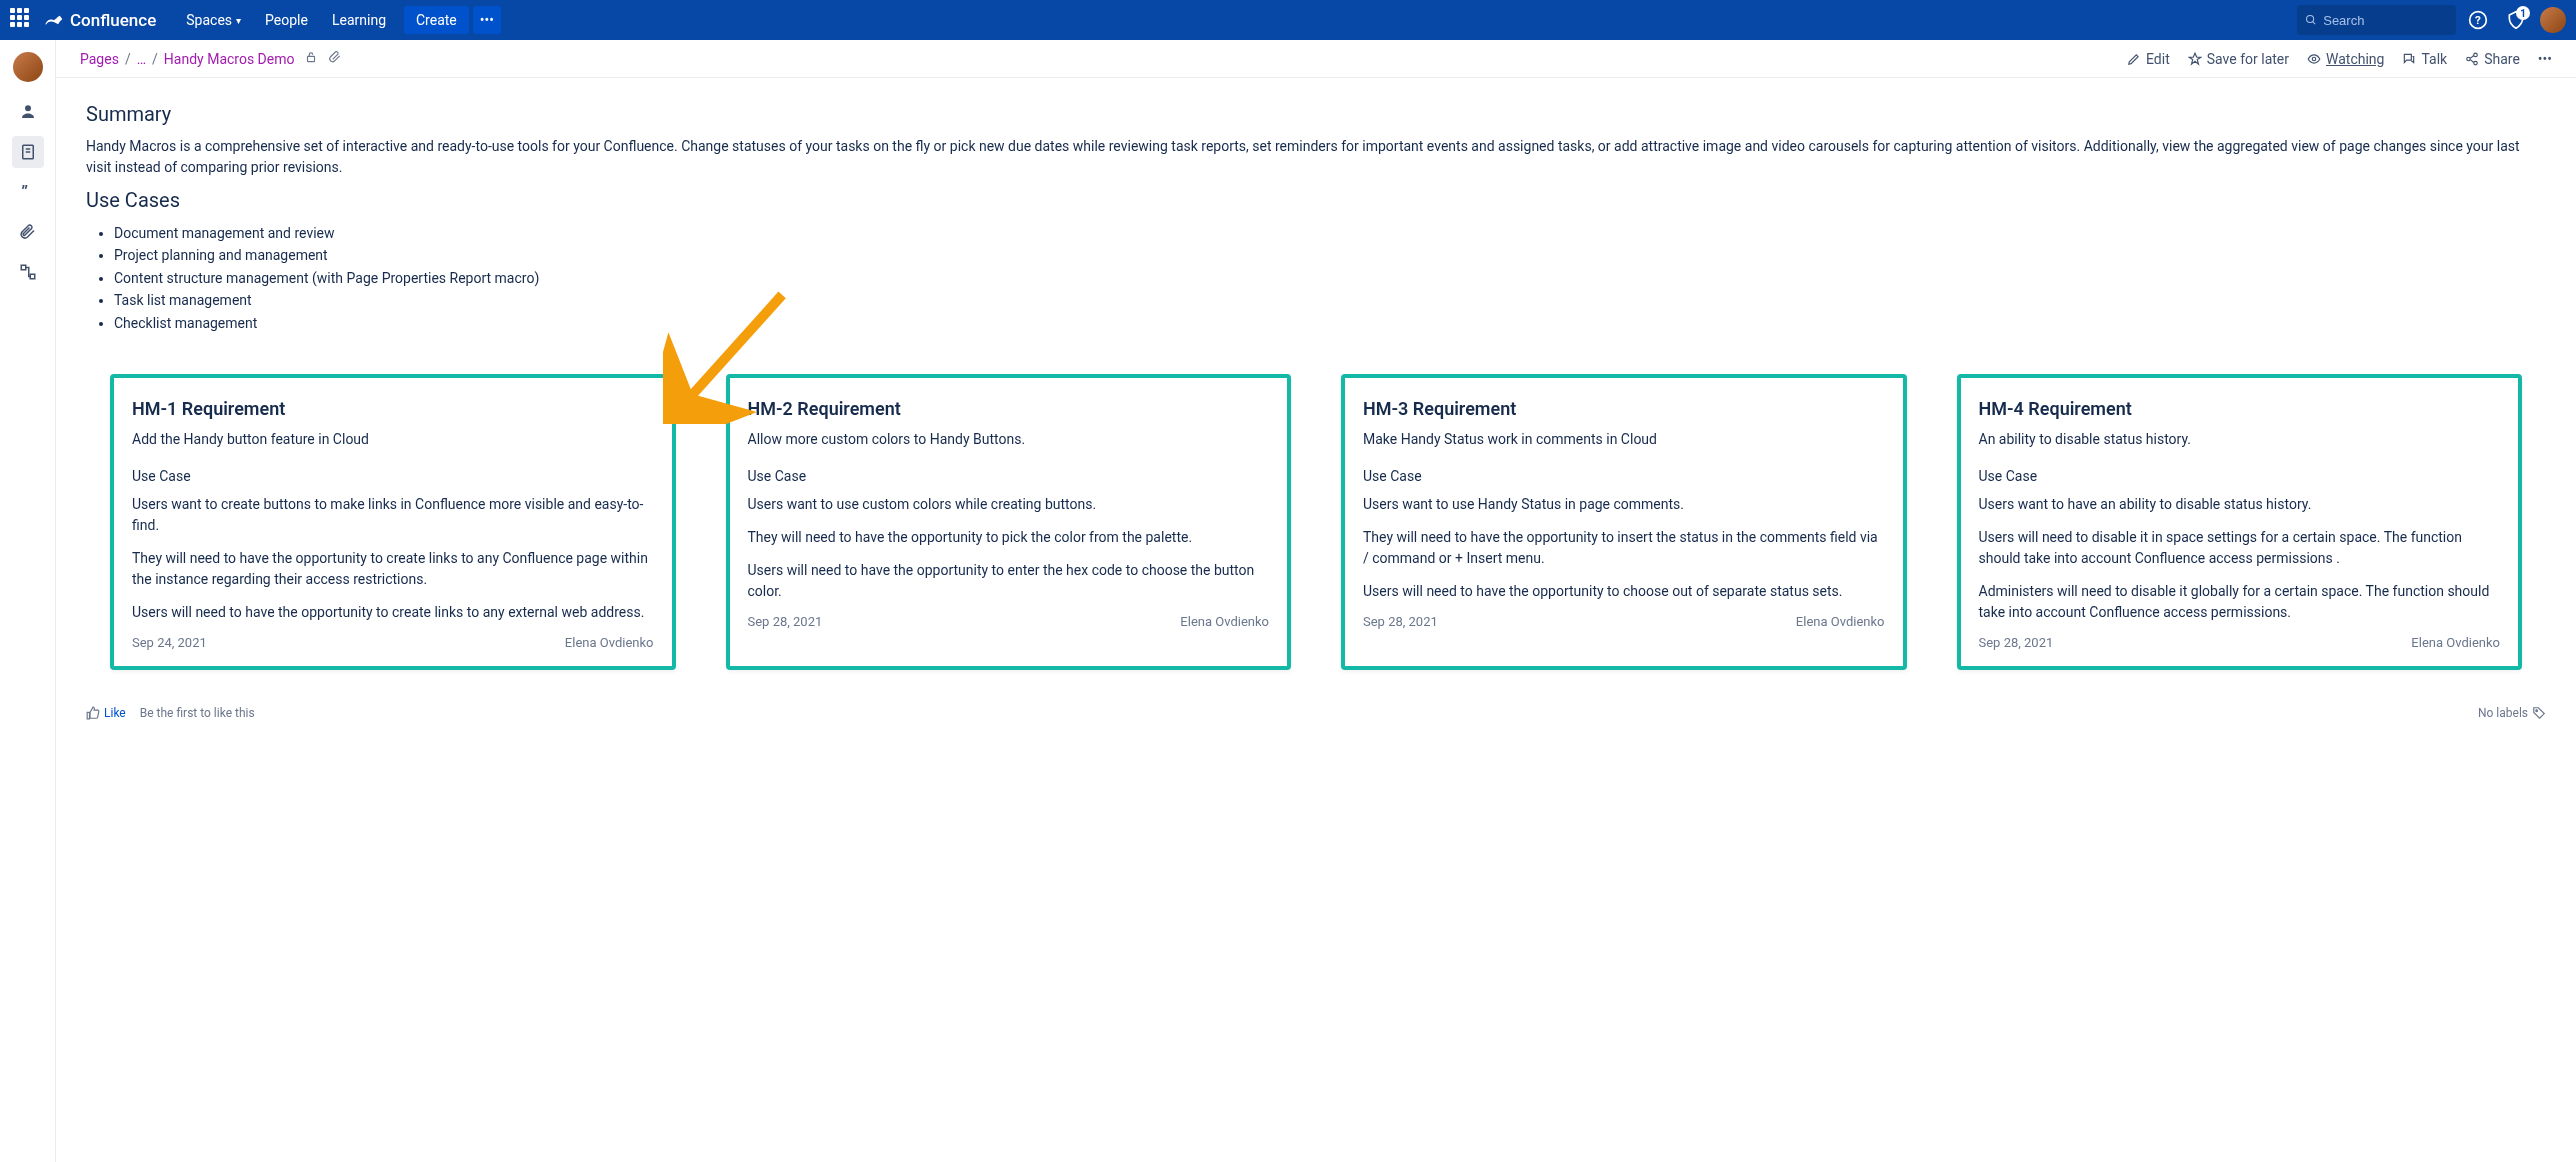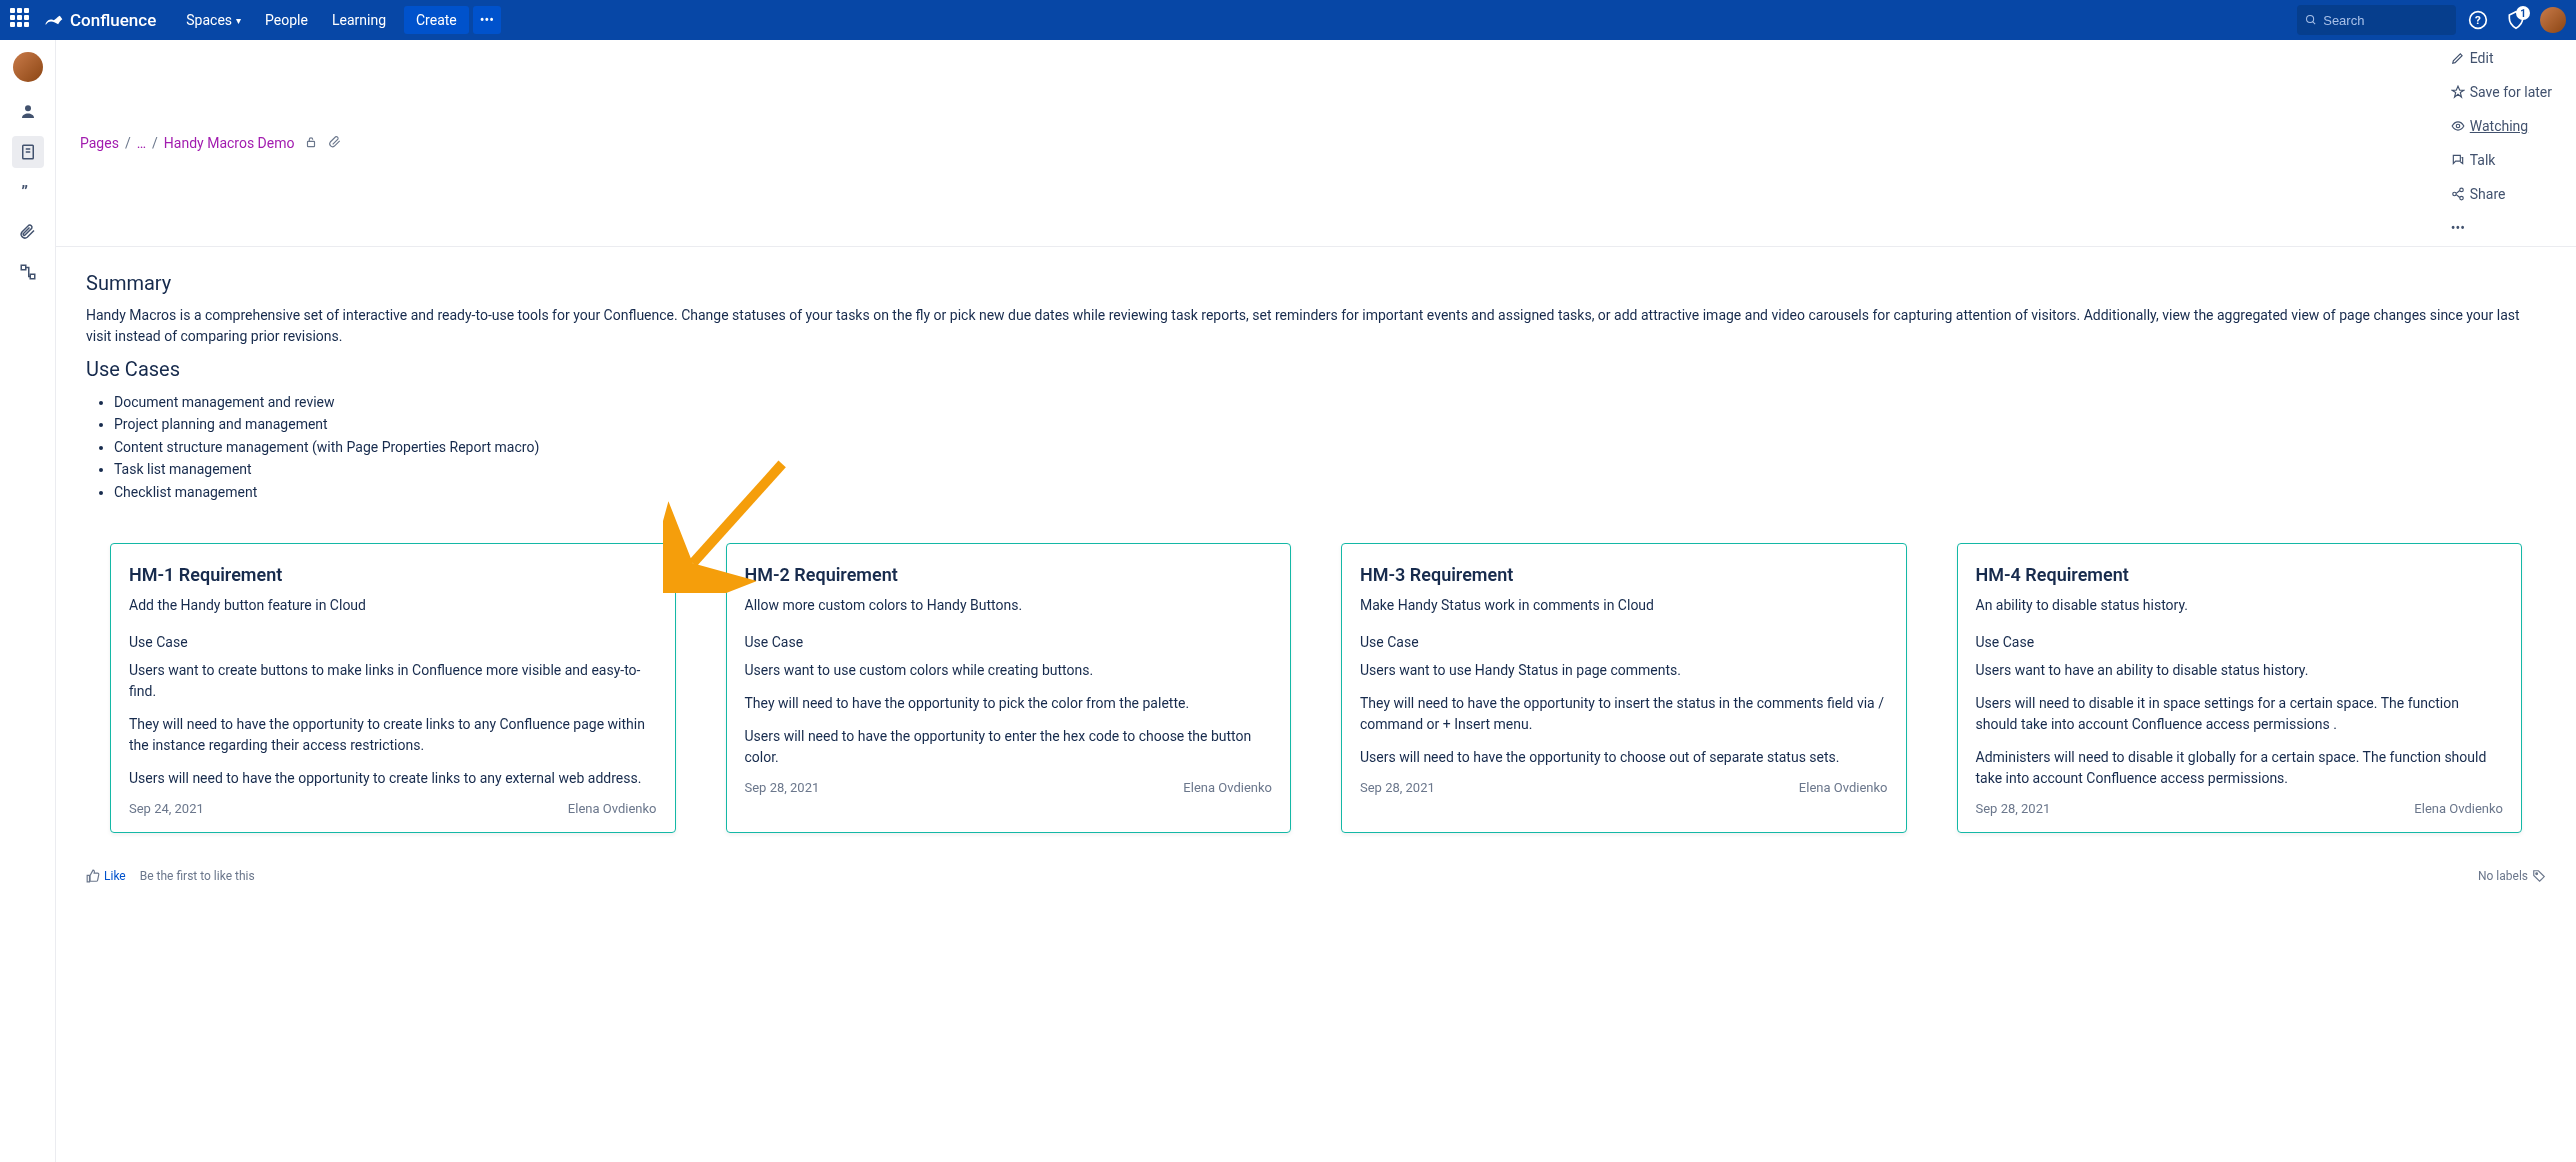--- a/index.html
+++ b/index.html
@@ -94,34 +94,34 @@
 .side-icon.active { background: #ebecf0; }
 .main { flex: 1; padding: 0; }
 .page-header {
   display: flex; align-items: center; padding: 10px 24px;
   border-bottom: 1px solid #ebecf0;
 }
 .breadcrumbs { display: flex; align-items: center; gap: 6px; font-size: 14px; }
 .breadcrumbs a { color: #a21caf; text-decoration: none; cursor: pointer; }
 .breadcrumbs .sep { color: #6b778c; }
 .bc-icon { color: #6b778c; margin-left: 4px; cursor: pointer; }
-.page-actions { margin-left: auto; display: flex; align-items:flex-start; gap: 18px; flex-direction: column; }
+.page-actions { margin-left: auto; display: flex; align-items:flex-start; gap: 18px; }
 .pa-item { display: flex; align-items:center; gap: 5px; color: #42526e; font-size: 14px; cursor: pointer; }
 .content { padding: 14px 30px 20px 30px; }
 .section-heading { font-size: 20px; font-weight: 400; color: #172b4d; margin-bottom: 10px; margin-top: 10px; }
 .summary-text { font-size: 14px; line-height: 1.5; color: #172b4d; margin-bottom: 10px; }
 .use-cases-list { margin-left: 28px; margin-top: 6px; line-height: 1.6; font-size: 14px; }
 .cards-wrap { position: relative; margin-top: 40px; }
 .arrow-annotation { position: absolute; left: 577px; top: -89px; pointer-events: none; }
 .cards {
   display: grid; grid-template-columns: repeat(4, 1fr);
   gap: 50px; padding: 0 24px;
 }
 .card {
-  border: 1px solid #14b8a6; border-radius: 4px; padding: 20px 18px 16px 18px;
+  border: 4px solid #14b8a6; border-radius: 4px; padding: 20px 18px 16px 18px;
   box-shadow: 0 2px 4px rgba(0,0,0,0.06);
 }
 .card h3 { font-size: 18px; font-weight: 600; color: #172b4d; margin-bottom: 10px; }
 .card .subtitle { font-size: 14px; margin-bottom: 18px; color: #172b4d; }
 .card h4 { font-size: 14px; font-weight: 400; margin-bottom: 10px; color: #172b4d; }
 .card p { font-size: 14px; line-height: 1.5; margin-bottom: 12px; color: #172b4d; margin-top: 9px; }
 .card-footer { display: flex; justify-content: space-between; font-size: 13px; color: #6b778c; margin-top: 8px; }
 .page-foot {
   display: flex; align-items: center; padding: 16px 30px 10px 30px;
   color: #6b778c; font-size: 12px; border-top: none;

